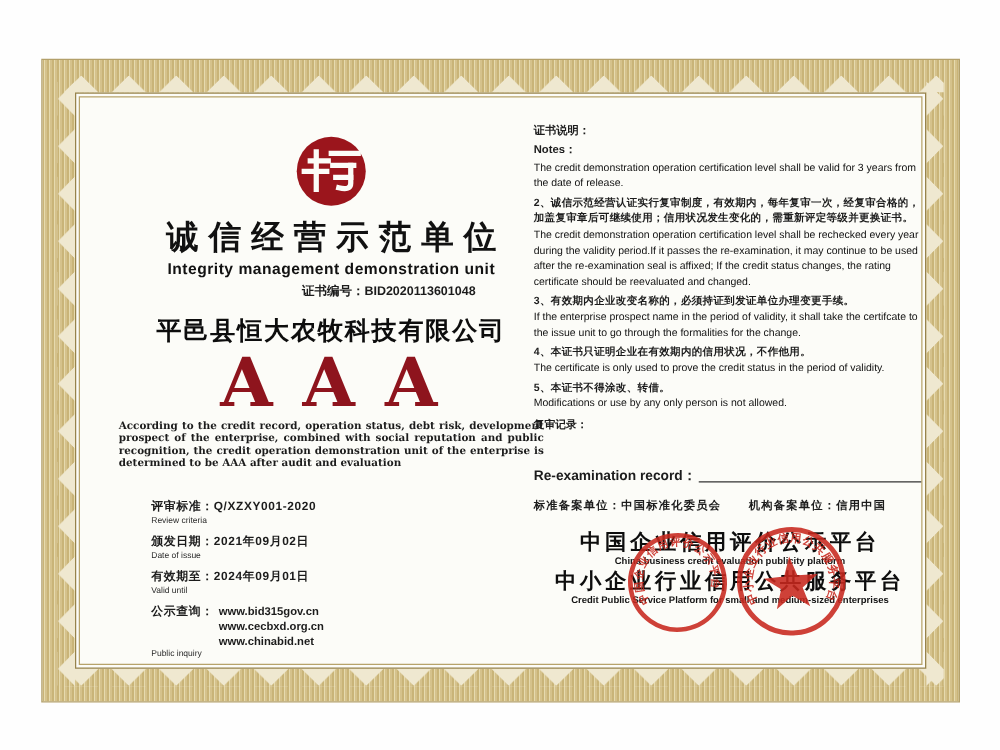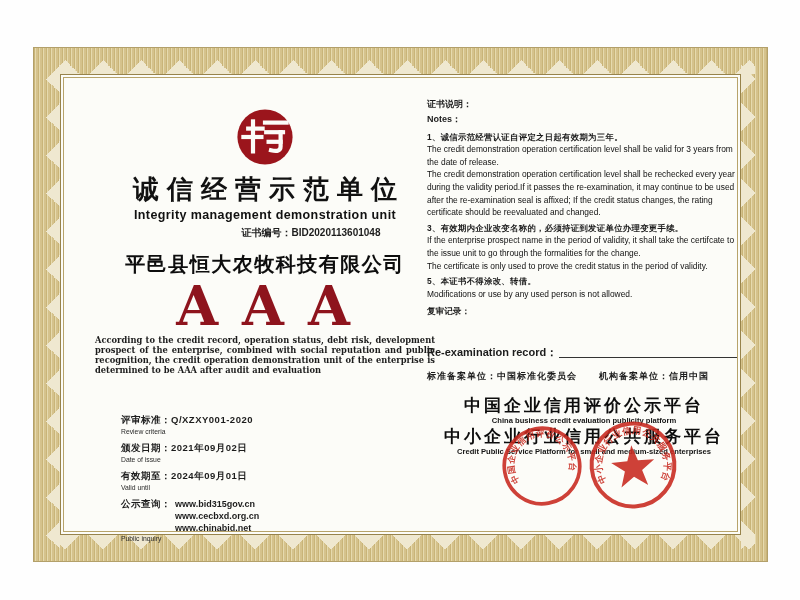--- a/index.html
+++ b/index.html
@@ -18,21 +18,21 @@
   
   .left-col{position:absolute;left:28px;top:26px;width:352px;text-align:center;}
   .logo{width:62px;height:60px;margin:6px auto 0;display:block;}
   .title-cn{margin-top:5px;font-size:26px;font-weight:bold;letter-spacing:8px;padding-left:8px;color:#111;}
   .title-en{margin-top:1px;font-size:12.5px;font-weight:bold;letter-spacing:.4px;color:#111;}
   .certno{margin-top:4px;font-size:10px;font-weight:bold;transform:translateX(46px);}
   .company{margin-top:11px;font-size:20px;font-weight:bold;letter-spacing:1.5px;color:#0d0d0d;}
   .statement{margin-top:5px;font-size:11.5px;font-weight:bold;line-height:1.28;text-align:justify;letter-spacing:.5px;padding:0 10px;}
   .rating{margin-top:1px;font-family:"DejaVu Serif","Liberation Serif",serif;font-size:54px;font-weight:bold;color:#8e141d;letter-spacing:24px;padding-left:20px;line-height:1.0;}
   .statement-en{margin-top:2px;font-family:"DejaVu Serif","Liberation Serif",serif;font-size:8.3px;font-weight:bold;line-height:1.22;text-align:justify;padding:0 6px;}
-  .fields{position:absolute;left:60px;top:339px;width:196px;text-align:left;}
+  .fields{position:absolute;left:60px;top:324px;width:196px;text-align:left;}
   .f-label{font-size:9.5px;font-weight:bold;letter-spacing:.5px;}
   .f-sub{font-size:6.8px;color:#2a2a2a;margin:1px 0 7px;}
   .sites div{font-size:9px;font-weight:bold;line-height:1.35;}
   .inquiry-row{display:flex;gap:4px;}
   
   .qr-block{position:absolute;left:250px;top:355px;width:52px;text-align:center;}
   .qr{width:47px;height:46px;margin:0 auto;position:relative;
       background:repeating-linear-gradient(0deg,#161616 0 2px,#fff 2px 4px,#161616 4px 6px,#fff 6px 9px),
                  repeating-linear-gradient(90deg,#161616 0 2px,#fff 2px 5px,#161616 5px 7px,#fff 7px 10px);
       background-blend-mode:screen;outline:2px solid #fff;}
@@ -116,28 +116,29 @@
         </div>
         <div class="f-sub">Public inquiry</div>
       </div>
     </div>
 
 
     <div class="right-col">
       <div class="n-head">证书说明：</div>
       <div class="n-head">Notes：</div>
 
-      <div class="n-cn">1、诚信示范经营认证自评定之日起有效期为三年。</div>
       <div class="n-en">The credit demonstration operation certification level shall be valid for 3 years from the date of release.</div>
+      <div class="n-cn">2、诚信示范经营认证实行复审制度，有效期内，每年复审一次，经复审合格的，加盖复审章后可继续使用；信用状况发生变化的，需重新评定等级并更换证书。</div>
       <div class="n-en">The credit demonstration operation certification level shall be rechecked every year during the validity period.If it passes the re-examination, it may continue to be used after the re-examination seal is affixed; If the credit status changes, the rating certificate should be reevaluated and changed.</div>
       <div class="n-cn">3、有效期内企业改变名称的，必须持证到发证单位办理变更手续。</div>
       <div class="n-en">If the enterprise prospect name in the period of validity, it shall take the certifcate to the issue unit to go through the formalities for the change.</div>
+      <div class="n-cn">4、本证书只证明企业在有效期内的信用状况，不作他用。</div>
       <div class="n-en">The certificate is only used to prove the credit status in the period of validity.</div>
       <div class="n-cn">5、本证书不得涂改、转借。</div>
-      <div class="n-en">Modifications or use by any used person is not allowed.</div>
+      <div class="n-en">Modifications or use by any only person is not allowed.</div>
 
       <div class="reexam-cn">复审记录：</div>
       <div class="reexam-row">
         <span class="lbl">Re-examination record：</span>
         <span class="line"></span>
       </div>
 
       <div class="filing">
         <span>标准备案单位：中国标准化委员会</span>
         <span>机构备案单位：信用中国</span>

